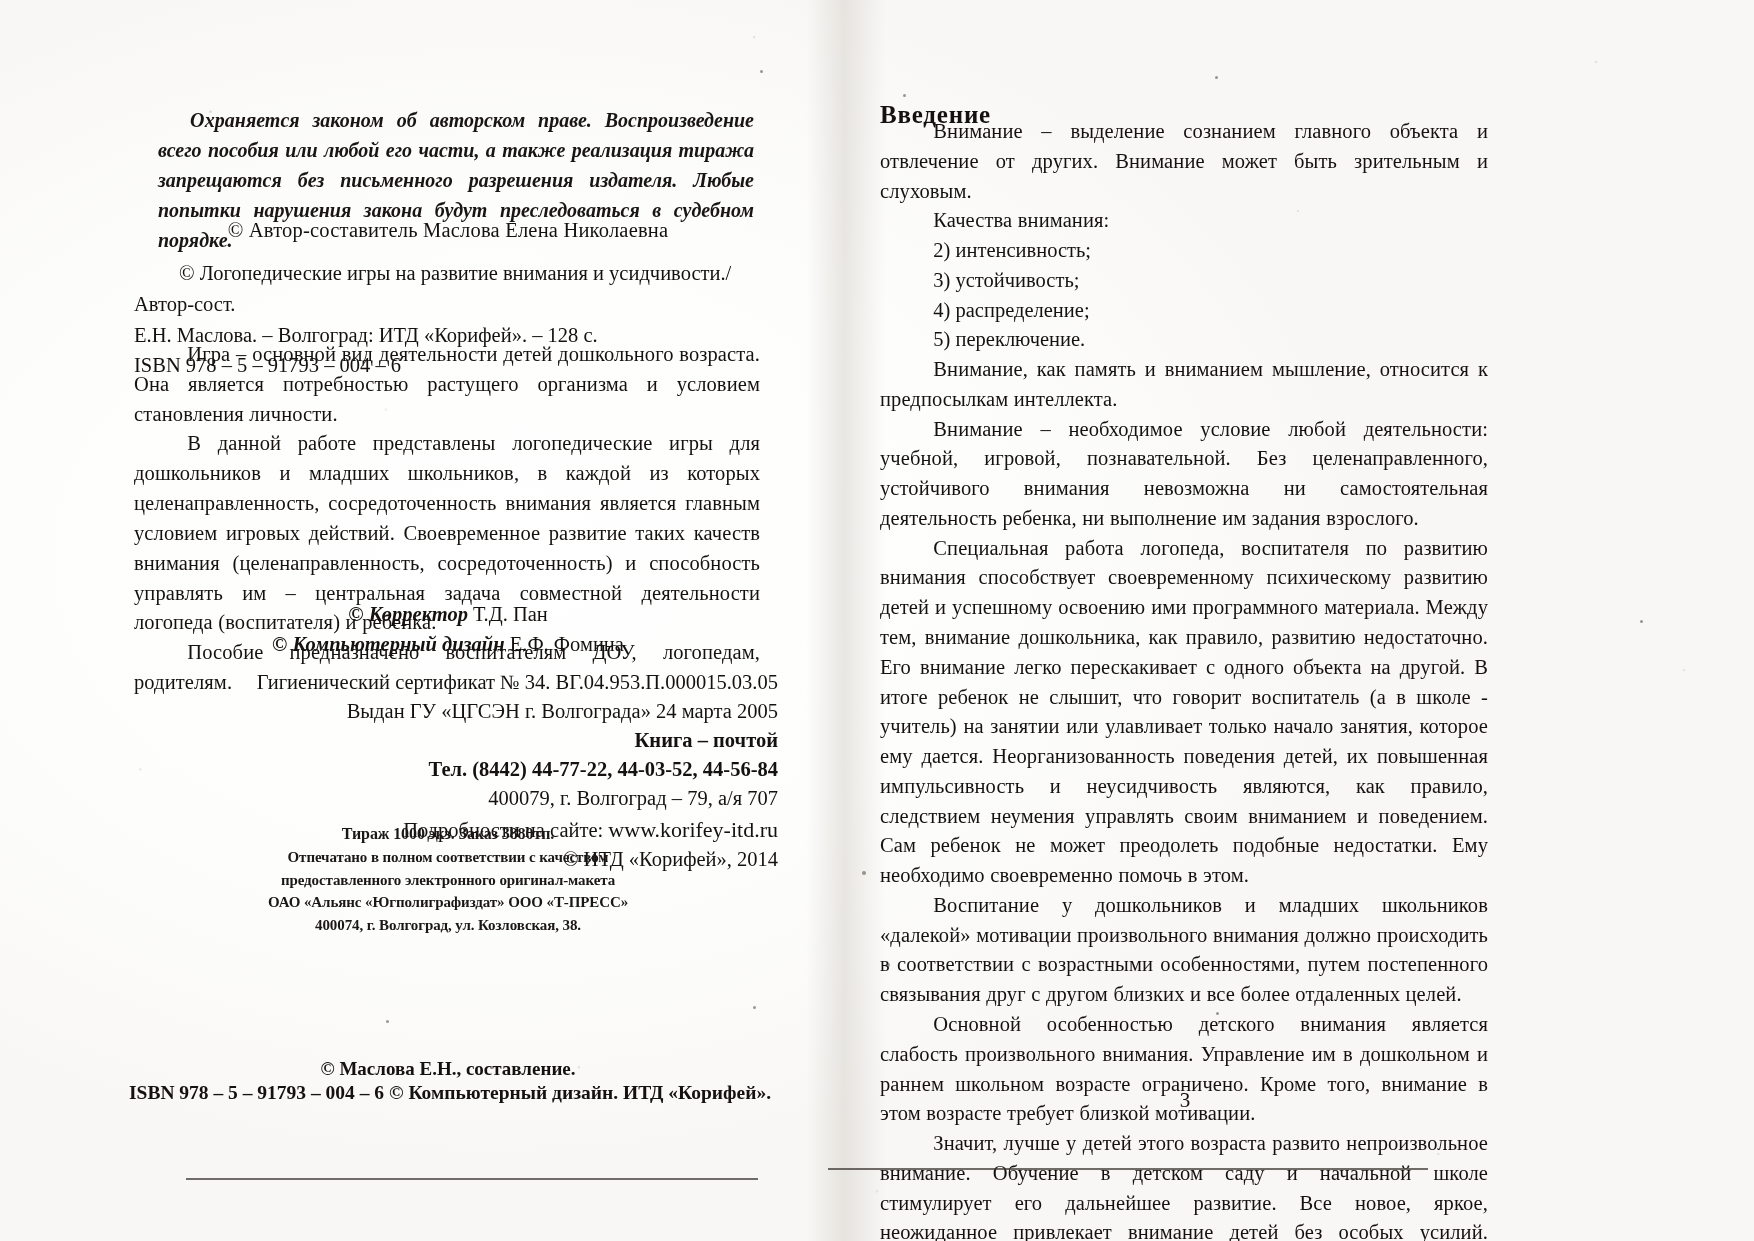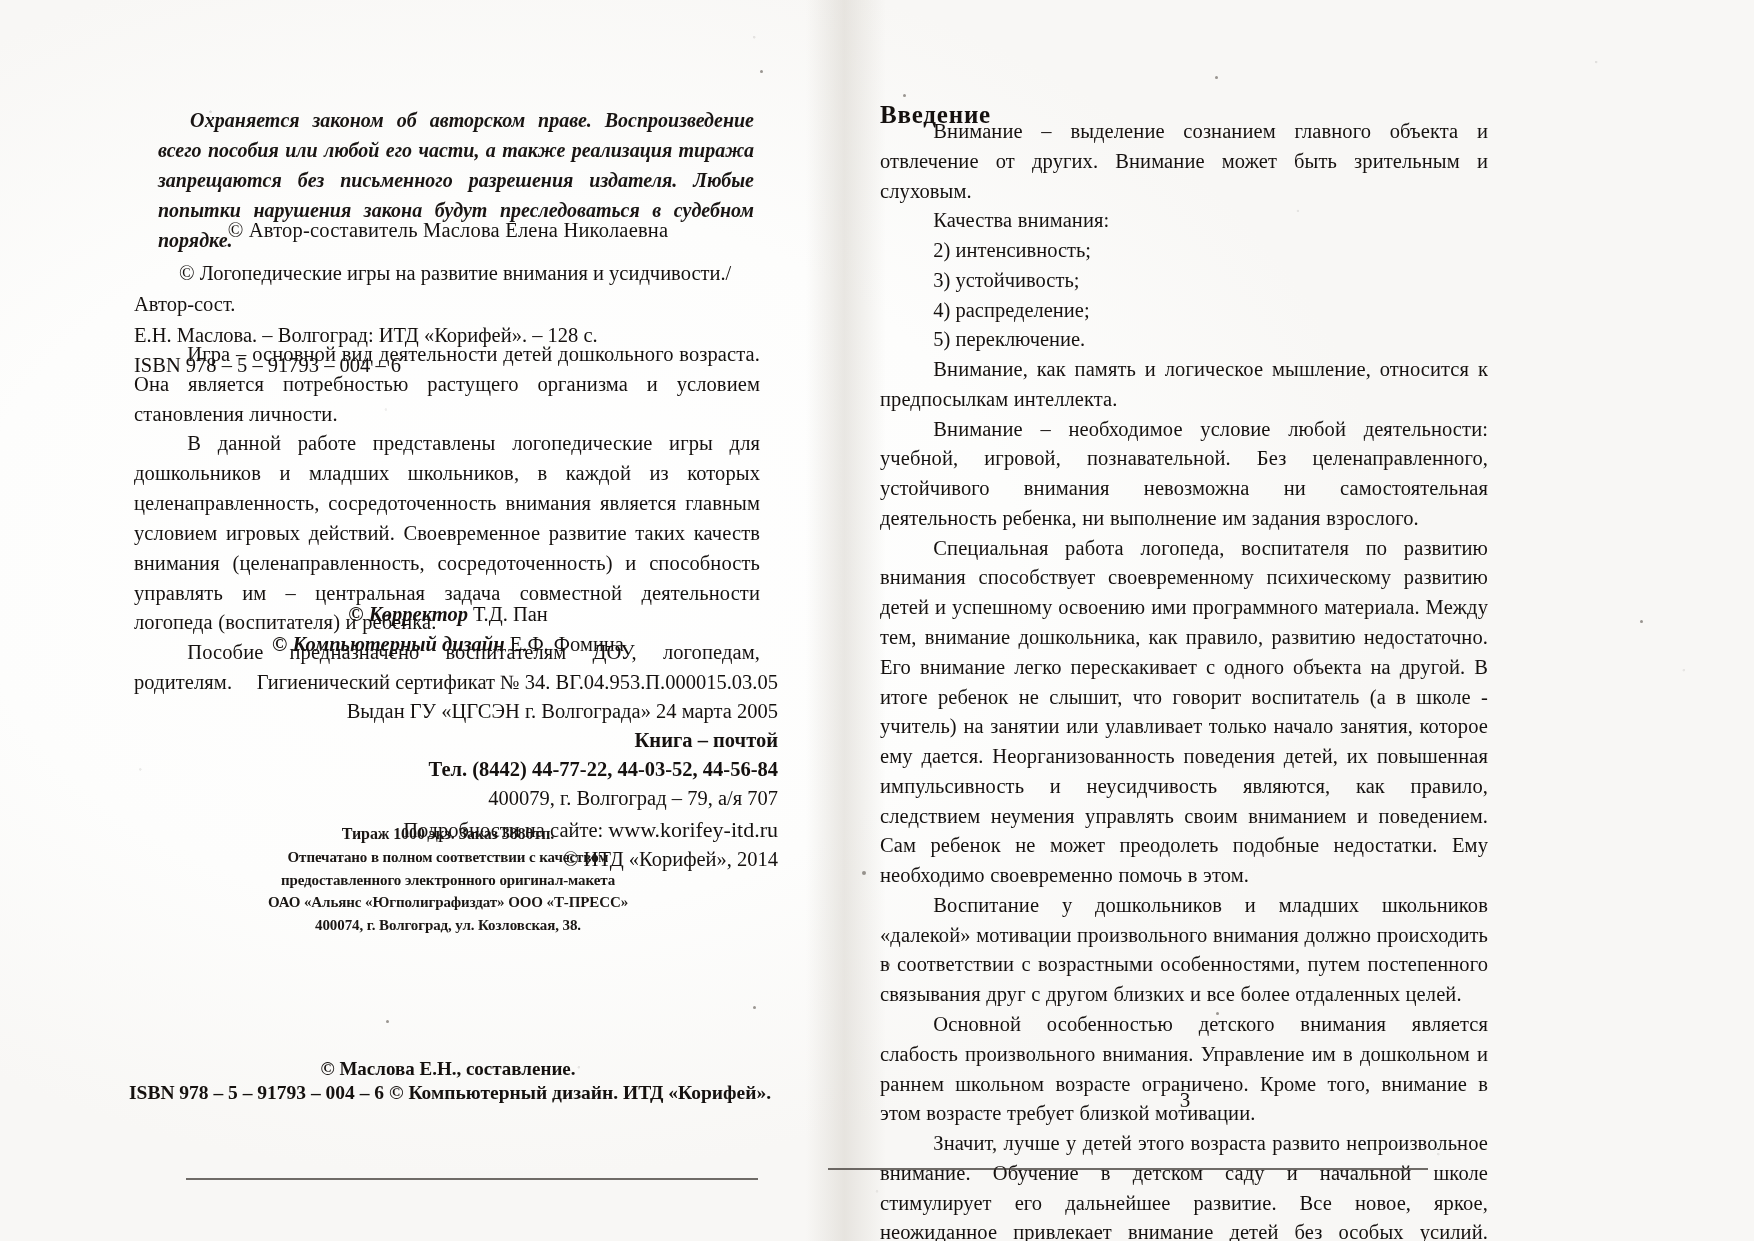--- a/index.html
+++ b/index.html
@@ -303,21 +303,21 @@
       <p class="para">Внимание – выделение сознанием главного объекта и отвлечение от других. Внимание может быть зрительным и слуховым.</p>
       <p class="para">Качества внимания:</p>
 
       <ul class="qual-list">
         <li>2) интенсивность;</li>
         <li>3) устойчивость;</li>
         <li>4) распределение;</li>
         <li>5) переключение.</li>
       </ul>
 
-      <p class="para">Внимание, как память и логическое мышление, относится к предпосылкам интеллекта.</p>
+      <p class="para">Внимание, как память и вниманием мышление, относится к предпосылкам интеллекта.</p>
       <p class="para">Внимание – необходимое условие любой деятельности: учебной, игровой, познавательной. Без целенаправленного, устойчивого внимания невозможна ни самостоятельная деятельность ребенка, ни выполнение им задания взрослого.</p>
       <p class="para">Специальная работа логопеда, воспитателя по развитию внимания способствует своевременному психическому развитию детей и успешному освоению ими программного материала. Между тем, внимание дошкольника, как правило, развитию недостаточно. Его внимание легко перескакивает с одного объекта на другой. В итоге ребенок не слышит, что говорит воспитатель (а в школе - учитель) на занятии или улавливает только начало занятия, которое ему дается. Неорганизованность поведения детей, их повышенная импульсивность и неусидчивость являются, как правило, следствием неумения управлять своим вниманием и поведением. Сам ребенок не может преодолеть подобные недостатки. Ему необходимо своевременно помочь в этом.</p>
       <p class="para">Воспитание у дошкольников и младших школьников «далекой» мотивации произвольного внимания должно происходить в соответствии с возрастными особенностями, путем постепенного связывания друг с другом близких и все более отдаленных целей.</p>
       <p class="para">Основной особенностью детского внимания является слабость произвольного внимания. Управление им в дошкольном и раннем школьном возрасте ограничено. Кроме того, внимание в этом возрасте требует близкой мотивации.</p>
       <p class="para">Значит, лучше у детей этого возраста развито непроизвольное внимание. Обучение в детском саду и начальной школе стимулирует его дальнейшее развитие. Все новое, яркое, неожиданное привлекает внимание детей без особых усилий. Непроизвольное  внимание наиболее концентрируется и становится более устойчивым и тогда,</p>
     </div>
 
     <div id="page-number">3</div>
   </div>
 

